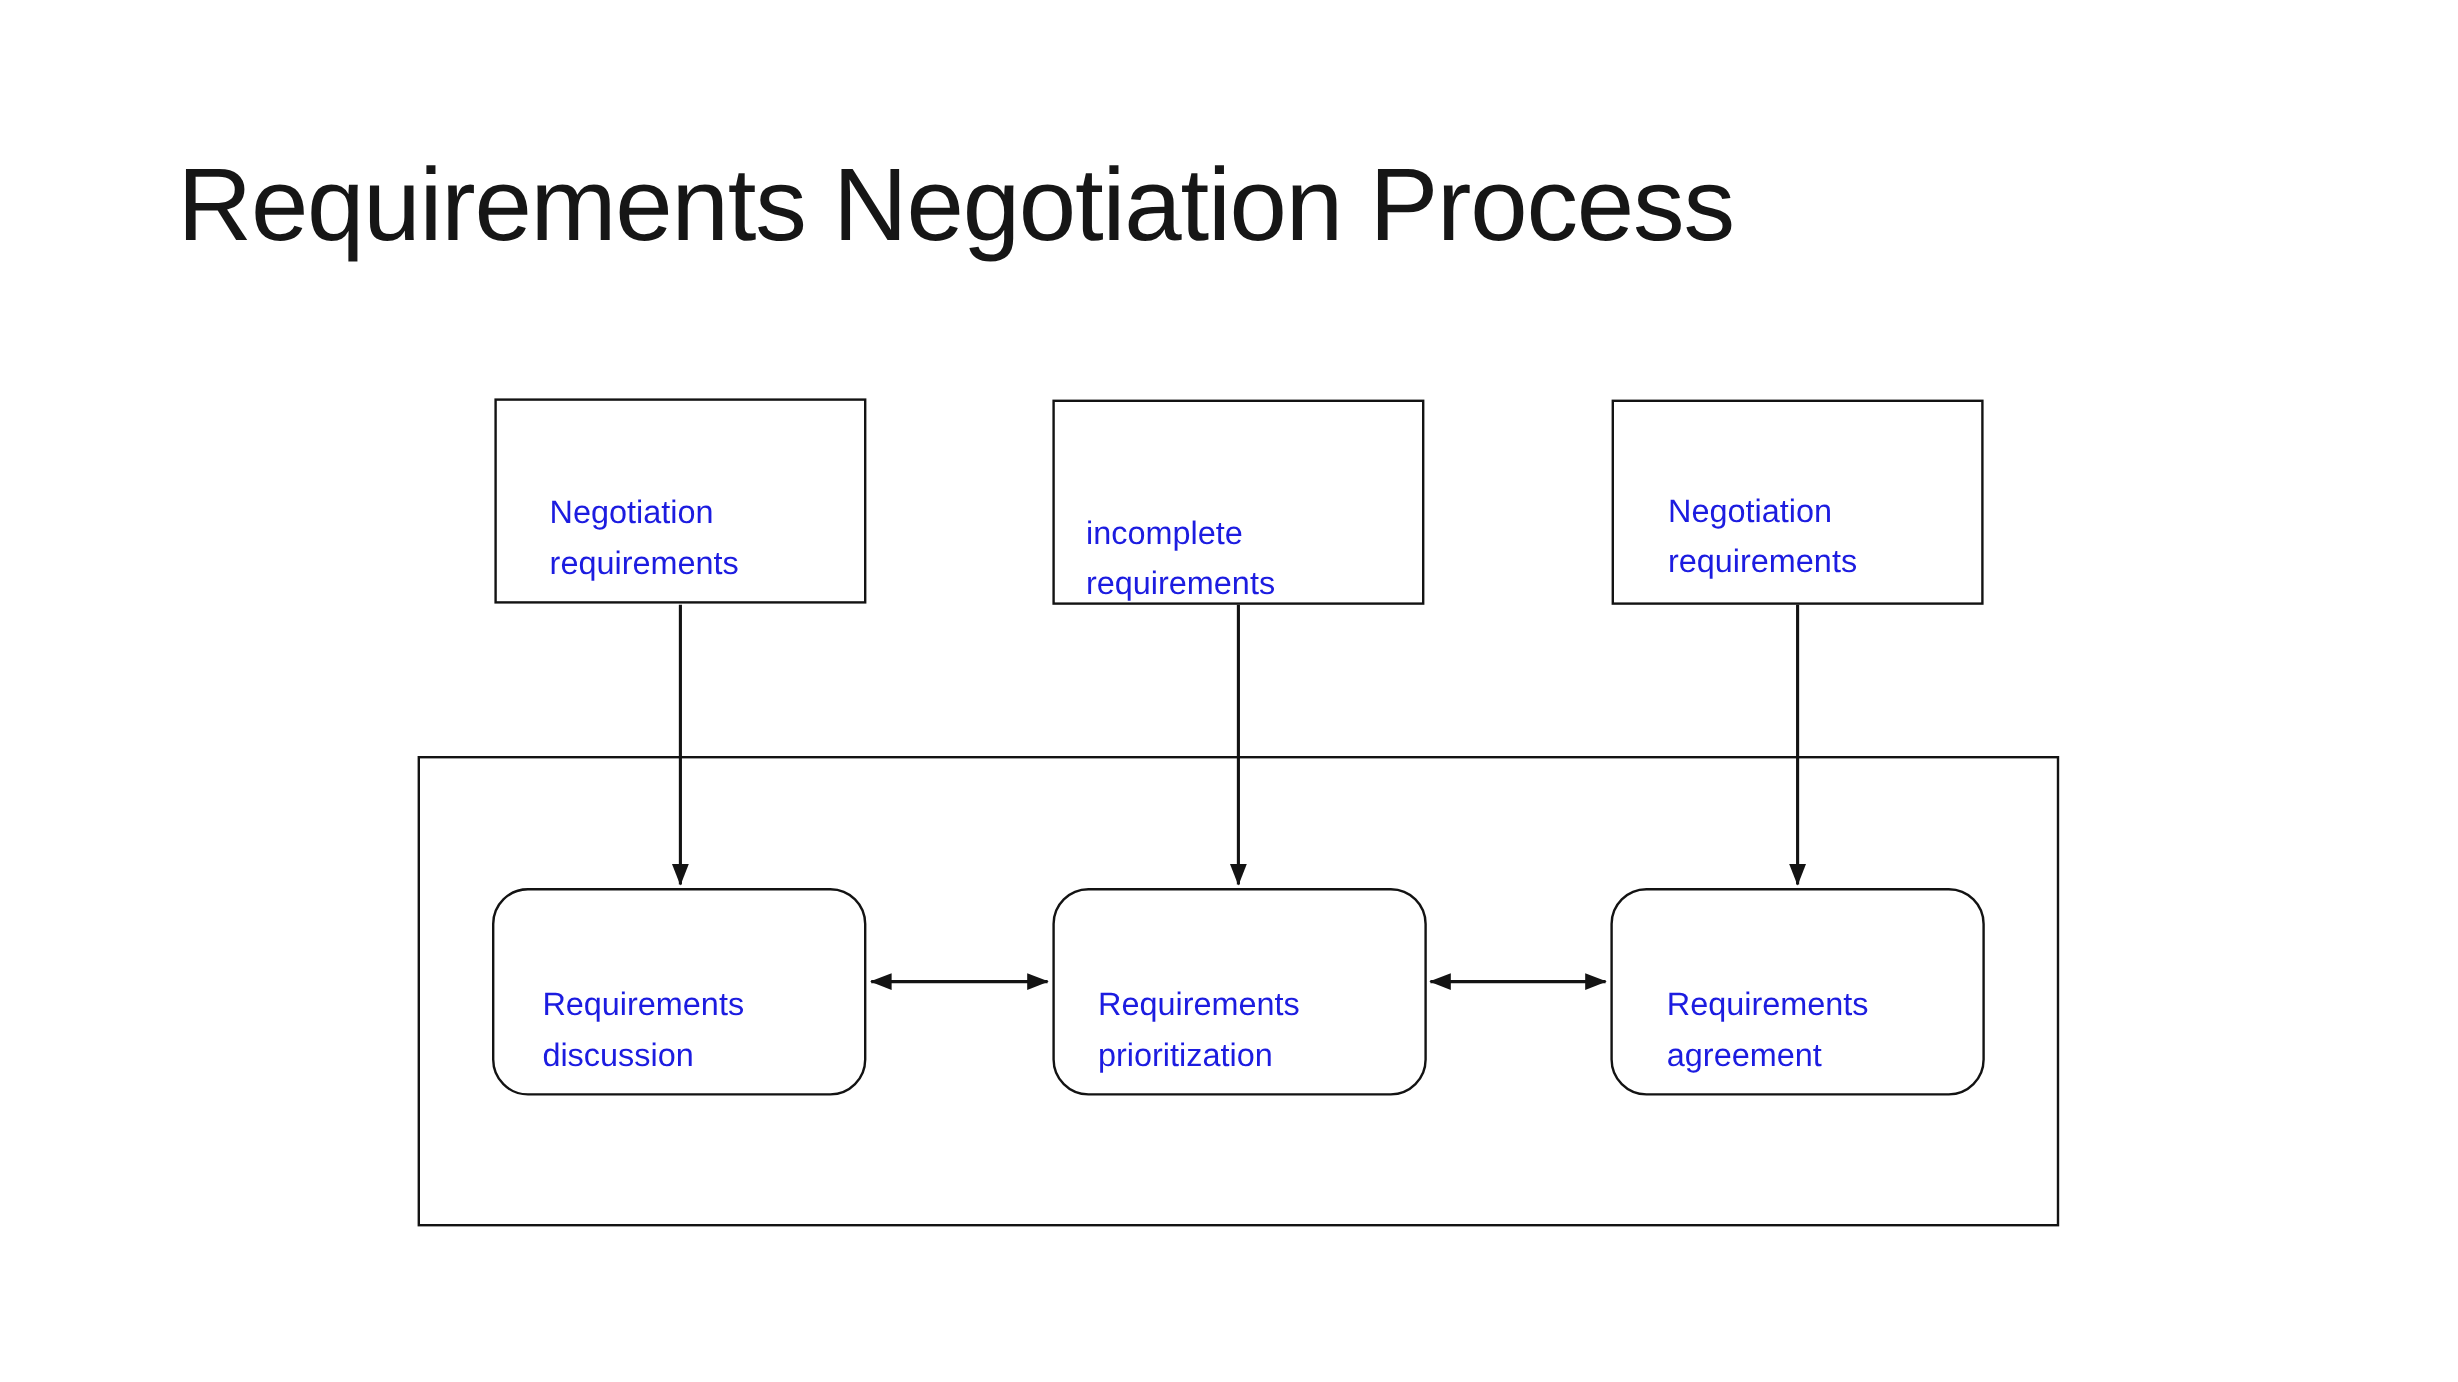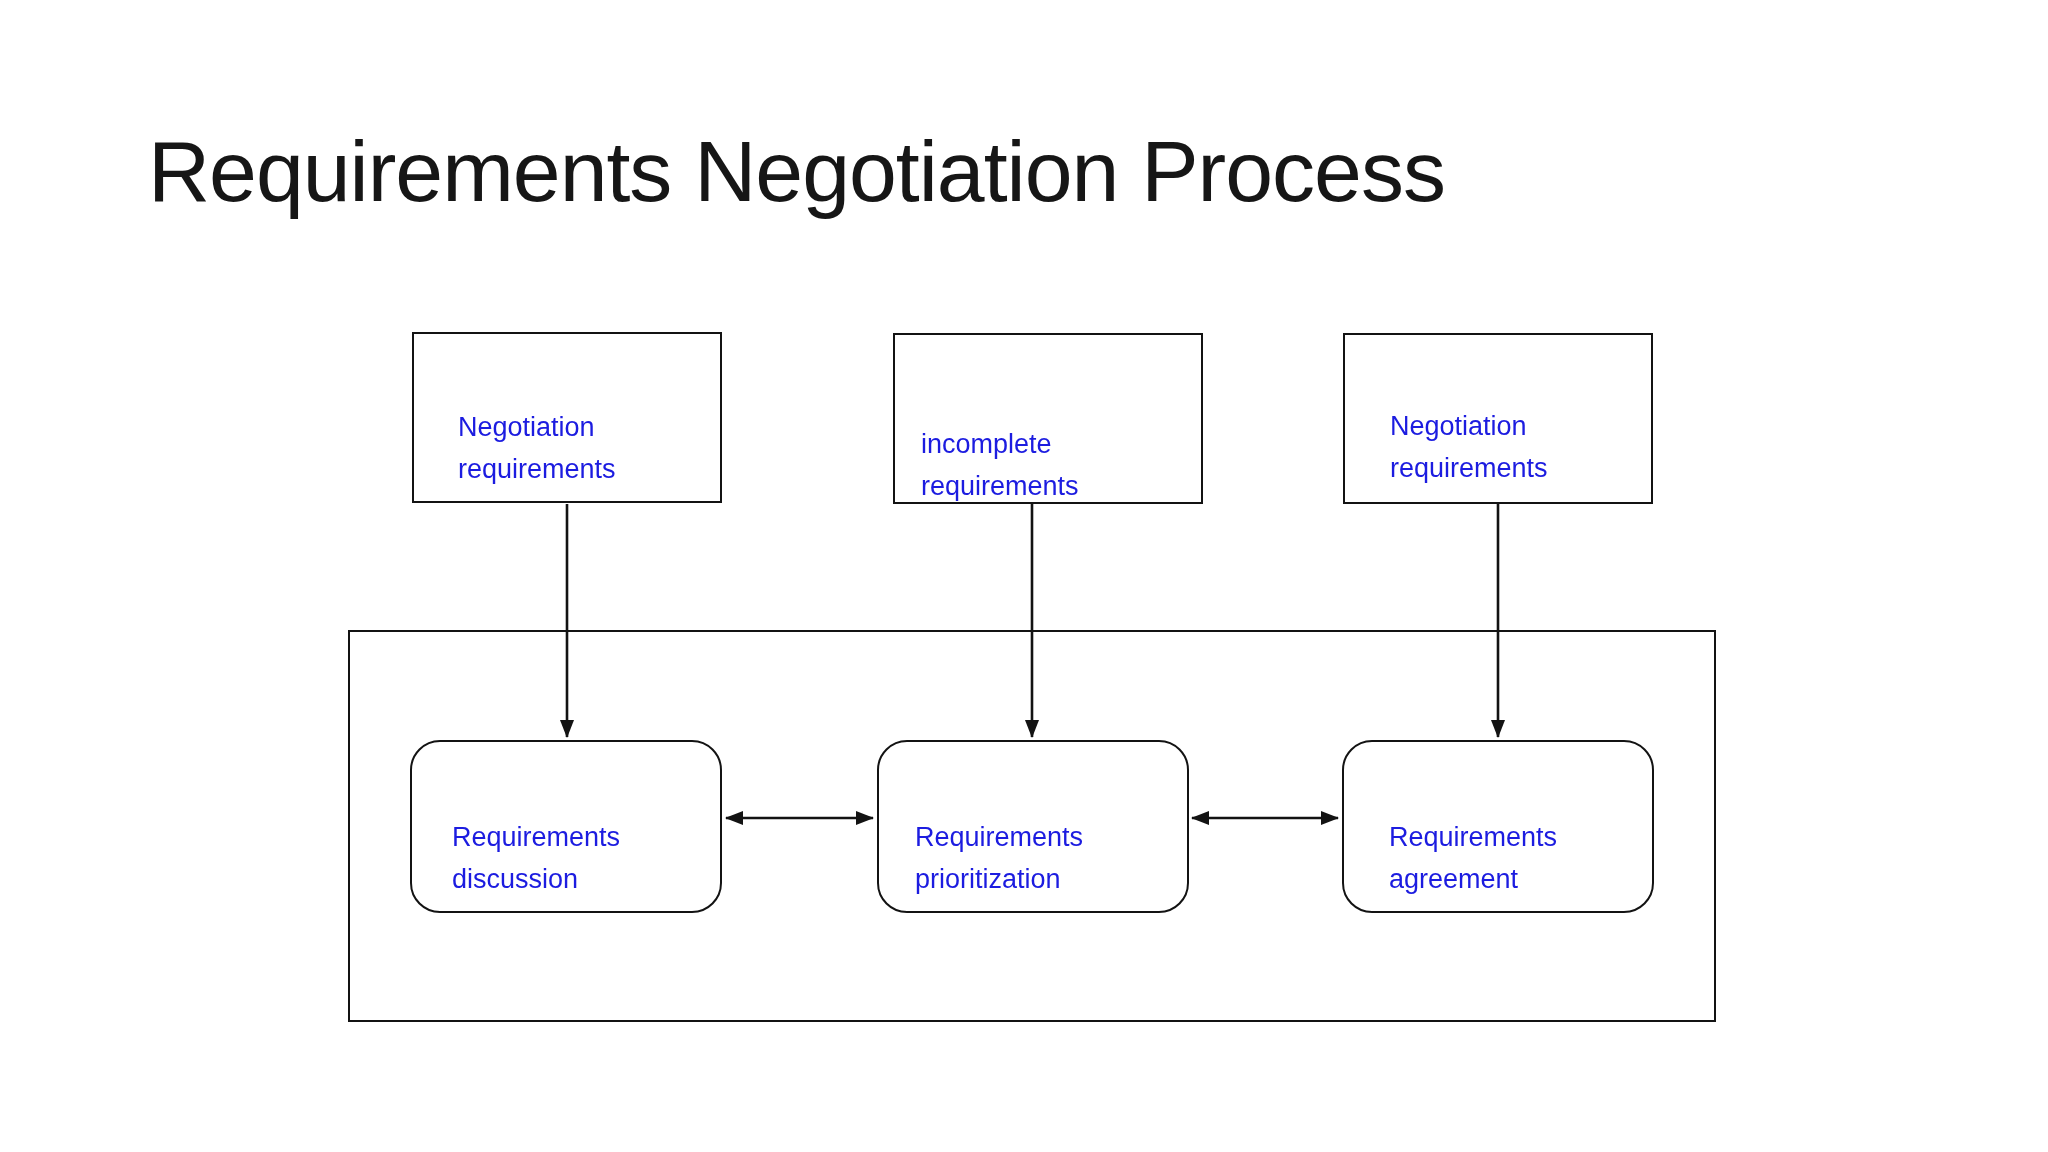--- a/index.html
+++ b/index.html
@@ -38,21 +38,21 @@
     border:2px solid var(--line);
     background:var(--background);
     color:var(--text-blue);
     font-size:27px;
     line-height:42px;
     white-space:pre-line;
   }
   .box-top{width:310px;height:171px;}
   .box-rounded{width:312px;height:173px;border-radius:30px;}
   #box-unnecessary{left:412px;top:332px;padding:30px 16px 0 44px;}
-  #box-incomplete {left:877px;top:333px;padding:46px 32px 0 26px;margin-left:16px;}
+  #box-incomplete {left:877px;top:333px;padding:46px 32px 0 26px;}
   #box-infeasible {left:1343px;top:333px;padding:28px 16px 0 45px;}
   #box-discussion    {left:410px;top:740px;padding:32px 16px 0 40px;}
   #box-prioritization{left:877px;top:740px;padding:32px 16px 0 36px;}
   #box-agreement     {left:1342px;top:740px;padding:32px 16px 0 45px;}
   .boundary{
     position:absolute;
     box-sizing:border-box;
     left:348px;top:630px;
     width:1368px;height:392px;
     border:2px solid var(--line);

